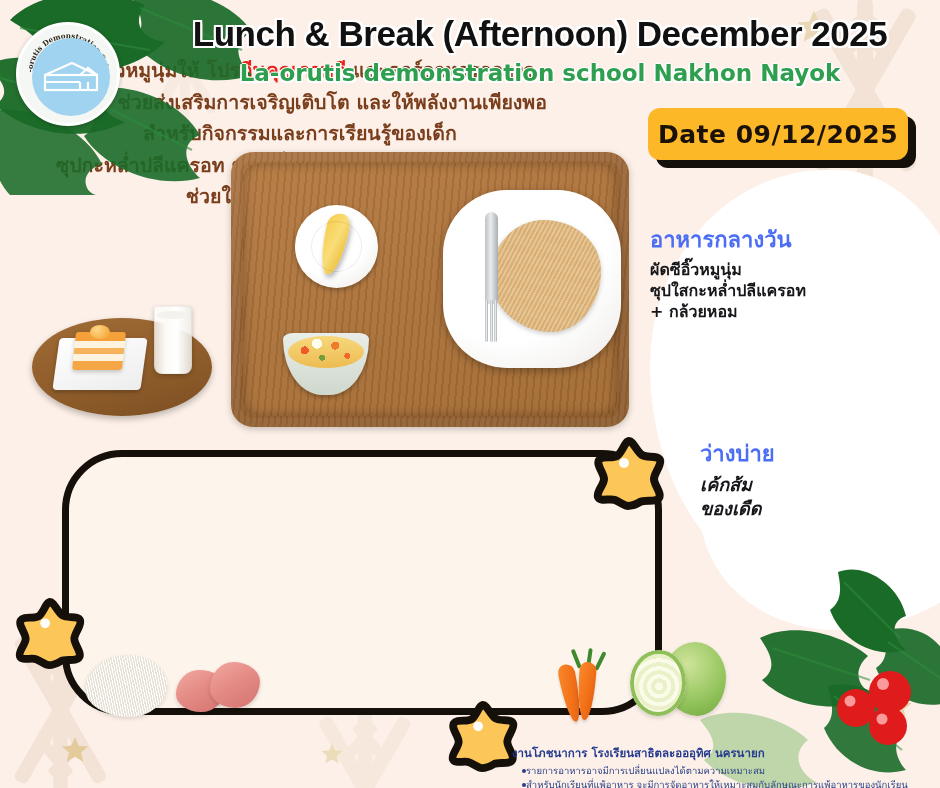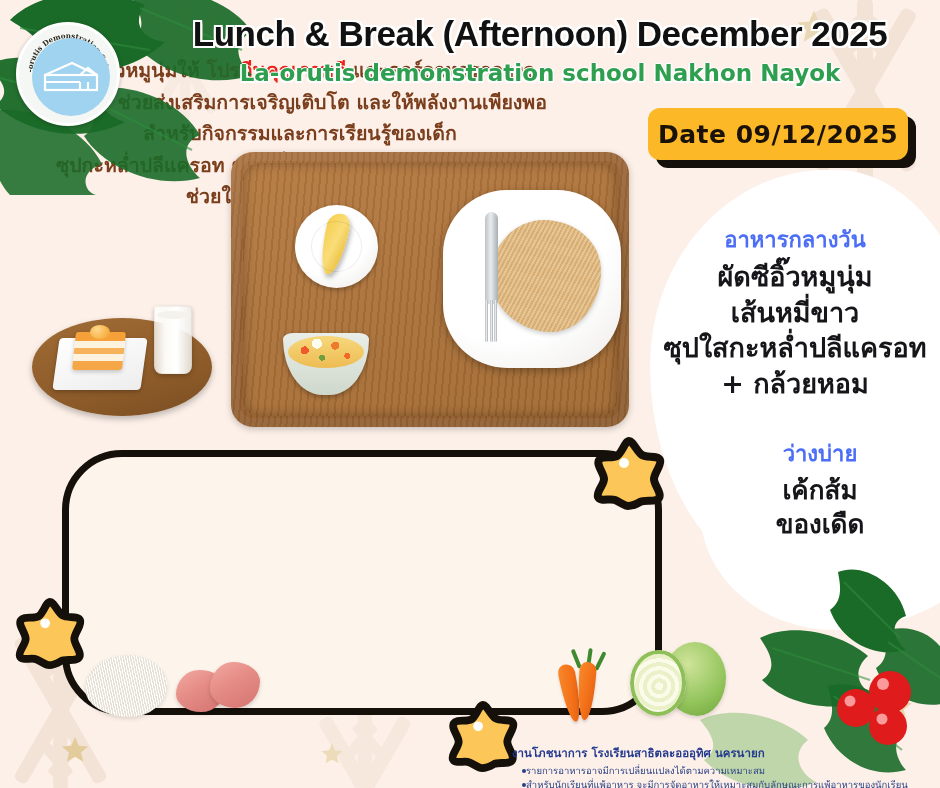--- a/index.html
+++ b/index.html
@@ -325,41 +325,40 @@
     content:"";
     position:absolute;
     left:3px; top:5px; right:3px; height: 8px;
     border-radius: 50%;
     background: #f4f2ec;
   }
 
   
   .menu-block {
     position: absolute;
-    text-align: center;
     z-index: 7;
     font-family: "DejaVu Sans", sans-serif;
   }
   #lunch-block { left: 650px; top: 222px; width: 290px; }
   #snack-block { left: 700px; top: 436px; width: 240px; }
 
   .menu-heading {
     font-weight: 700;
     font-size: 22px;
     color: #4b6ef5;
     margin-bottom: 2px;
   }
   .menu-line {
     font-weight: 700;
-    font-size: 27px;
+    font-size: 16px;
     color: #16161a;
     line-height: 1.32;
   }
   #snack-block .menu-heading { font-size: 22px; }
-  #snack-block .menu-line { font-size: 26px; }
+  #snack-block .menu-line { font-size: 18px; font-style: italic; }
 
   
   #info-card {
     position: absolute;
     left: 62px;
     top: 450px;
     width: 600px;
     height: 265px;
     background: #fdf4ec;
     border: 7px solid #15100a;
@@ -666,21 +665,20 @@
     <div id="wood-board"></div>
     <div id="cake-plate"></div>
     <div id="cake"></div>
     <div id="cake-topping"></div>
     <div id="milk-glass"></div>
   </div>
 
   <div class="menu-block" id="lunch-block">
     <div class="menu-heading">อาหารกลางวัน</div>
     <div class="menu-line">ผัดซีอิ๊วหมูนุ่ม</div>
-    <div class="menu-line">เส้นหมี่ขาว</div>
     <div class="menu-line">ซุปใสกะหล่ำปลีแครอท</div>
     <div class="menu-line">+ กล้วยหอม</div>
   </div>
 
   <div class="menu-block" id="snack-block">
     <div class="menu-heading">ว่างบ่าย</div>
     <div class="menu-line">เค้กส้ม</div>
     <div class="menu-line">ของเดืด</div>
   </div>
 

